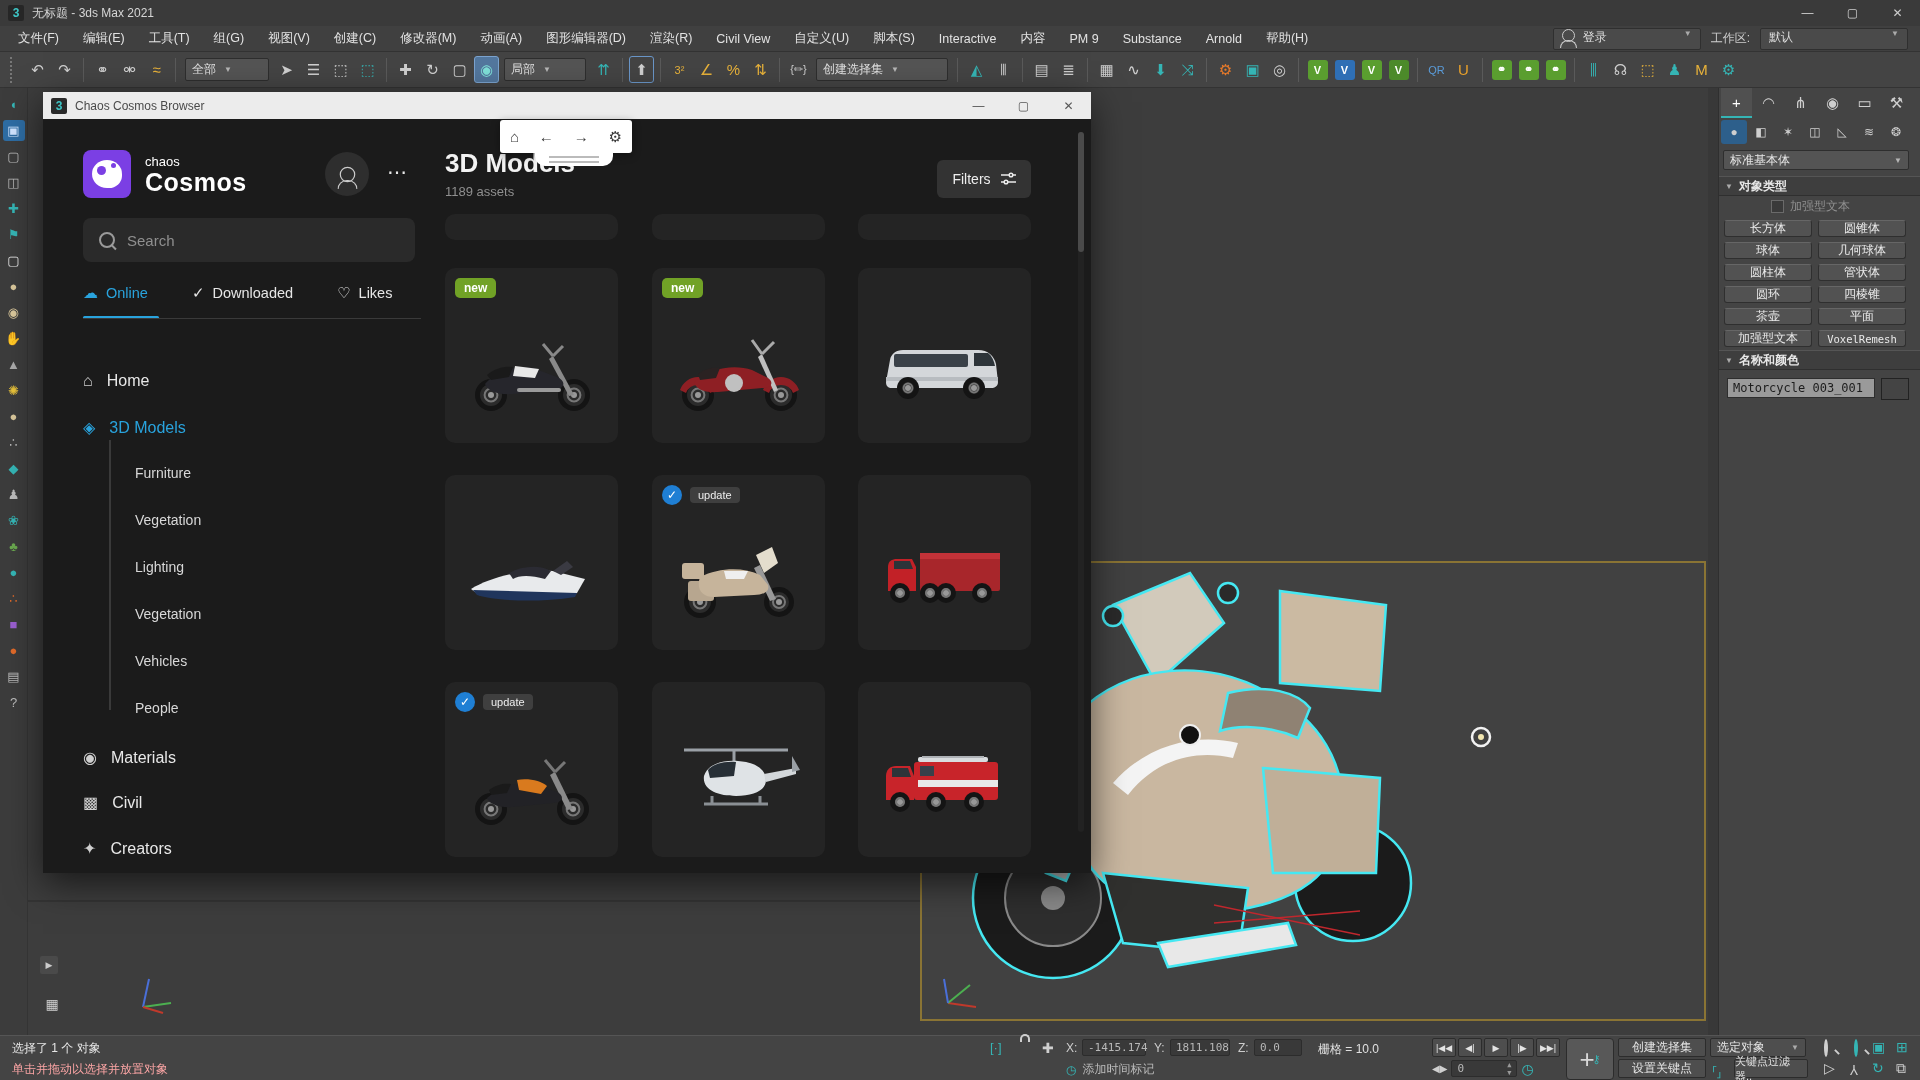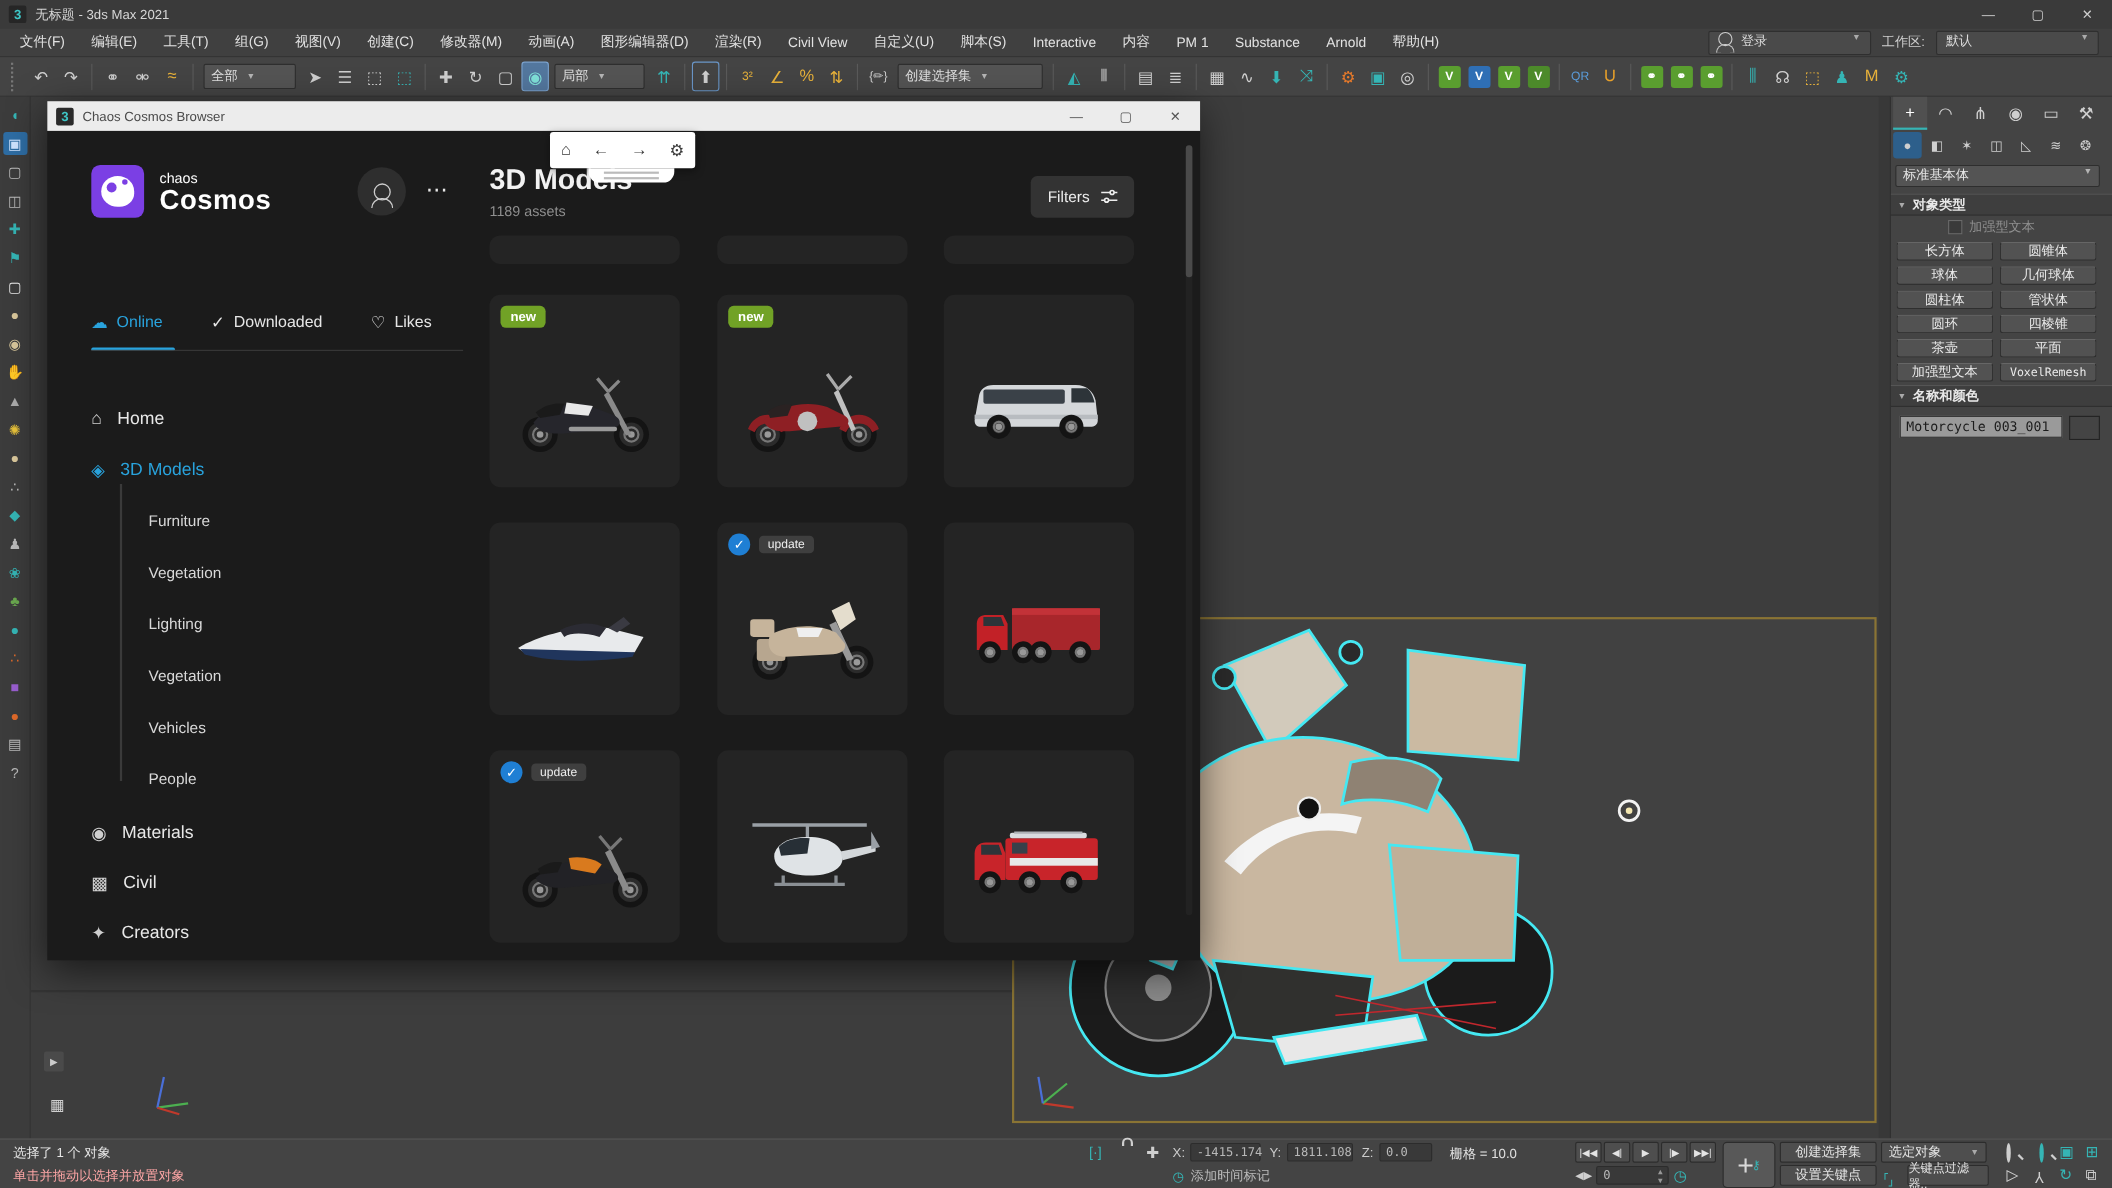--- a/index.html
+++ b/index.html
@@ -42,21 +42,21 @@
   #vp-hdiv{left:0;top:812px;width:892px;height:2px;background:#343434}
   #vp-label{left:867px;top:479px;font-size:12px;color:#dedede;white-space:nowrap}
   .axis line{stroke-width:2}
   #splitter{left:1708px;top:88px;width:10px;height:947px;background:#383838}
   
   #cmdpanel{left:1718px;top:88px;width:202px;height:947px;background:#444;box-sizing:border-box;border-left:1px solid #2f2f2f}
   .cp-tab{width:31px;height:30px;font-size:15px;color:#cfcfcf}
   .cp-tab.active{background:#505050;color:#fff;border-bottom:2px solid #35b5b5;box-sizing:border-box}
   .cp-sub{width:26px;height:24px;font-size:12px;color:#cfcfcf;border-radius:3px}
   .cp-sub.active{background:#2d5f8b}
-  .cp-drop{left:4px;top:62px;width:186px;height:20px;background:#545454;border:1px solid #2e2e2e;border-radius:2px;display:flex;align-items:flex-start;justify-content:space-between;padding:0 6px;font-size:12px;color:#e6e6e6;box-sizing:border-box}
+  .cp-drop{left:4px;top:62px;width:186px;height:20px;background:#545454;border:1px solid #2e2e2e;border-radius:2px;display:flex;align-items:center;justify-content:space-between;padding:0 6px;font-size:12px;color:#e6e6e6;box-sizing:border-box}
   .rollout{background:#3e3e3e;border-top:1px solid #555;border-bottom:1px solid #2f2f2f;height:18px;display:flex;align-items:center;padding:0 6px;font-size:12px;font-weight:bold;color:#e8e8e8;gap:6px}
   .rollout .tri{font-size:8px;color:#aaa}
   .rollout .grip2{margin-left:auto;color:#777;font-size:9px;letter-spacing:1px}
   .cp-btn{position:absolute;width:88px;height:17px;background:#525252;border:1px solid #2f2f2f;border-top-color:#666;border-radius:3px;font-size:12px;color:#eaeaea;display:flex;align-items:center;justify-content:center;box-sizing:border-box}
   #autogrid{font-size:12px;color:#909090;display:flex;align-items:center;gap:6px}
   #autogrid .box{width:11px;height:11px;border:1px solid #6a6a6a;background:#3a3a3a}
   #objname{width:148px;height:20px;background:#9a9a9a;color:#1c1c1c;font-family:"DejaVu Sans Mono",monospace;font-size:12px;border:1px solid #2e2e2e;display:flex;align-items:center;padding:0 5px;box-sizing:border-box}
   #objcolor{width:26px;height:20px;border:1px solid #222}
   
   #statusbar{left:0;top:1035px;width:1920px;height:45px;background:#444;border-top:1px solid #555;box-sizing:border-box;font-size:12px}
@@ -121,21 +121,21 @@
       <span class="menu-item">创建(C)</span>
       <span class="menu-item">修改器(M)</span>
       <span class="menu-item">动画(A)</span>
       <span class="menu-item">图形编辑器(D)</span>
       <span class="menu-item">渲染(R)</span>
       <span class="menu-item">Civil View</span>
       <span class="menu-item">自定义(U)</span>
       <span class="menu-item">脚本(S)</span>
       <span class="menu-item">Interactive</span>
       <span class="menu-item">内容</span>
-      <span class="menu-item">PM 1</span>
+      <span class="menu-item">PM 9</span>
       <span class="menu-item">Substance</span>
       <span class="menu-item">Arnold</span>
       <span class="menu-item">帮助(H)</span>
     </span>
   <span id="acct">
     <span class="chipdrop" style="width:130px">
       <span class="person"></span>
       <span>登录</span>
       <span class="arr" style="margin-left:auto">▼</span>
     </span>
@@ -433,20 +433,24 @@
   <div class="abs flex cs-logo ctr" style="left:40px;top:58px">
       <span class="blob"></span>
     </div>
   <div class="abs" style="left:102px;top:62px;font-size:13px;color:#fff">chaos</div>
   <div class="abs" style="left:102px;top:76px;font-size:25px;font-weight:bold;color:#fff;letter-spacing:.5px">Cosmos</div>
   <div class="abs ctr" style="left:282px;top:60px;width:44px;height:44px;background:#2e2e2e;border-radius:50%">
       <span class="person" style="transform:scale(1.2)"></span>
     </div>
   <div class="abs" style="left:344px;top:68px;font-size:20px;color:#e8e8e8">⋯</div>
 
+  <div id="cs-search" class="abs">
+    <span class="magn2"></span>
+    <span class="ph">Search</span>
+  </div>
 
   <div class="abs flex" style="left:40px;top:192px;gap:44px" id="cs-tabs">
       <span class="cs-tab active">
         <span class="" style="font-size: 15px;">☁</span>
         <span class="">Online</span>
       </span>
       <span class="cs-tab">
         <span class="" style="font-size: 15px;">✓</span>
         <span class="">Downloaded</span>
       </span>

